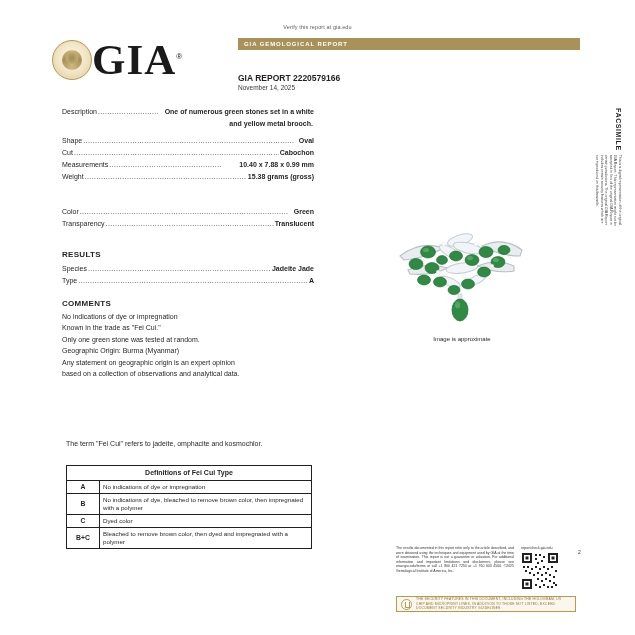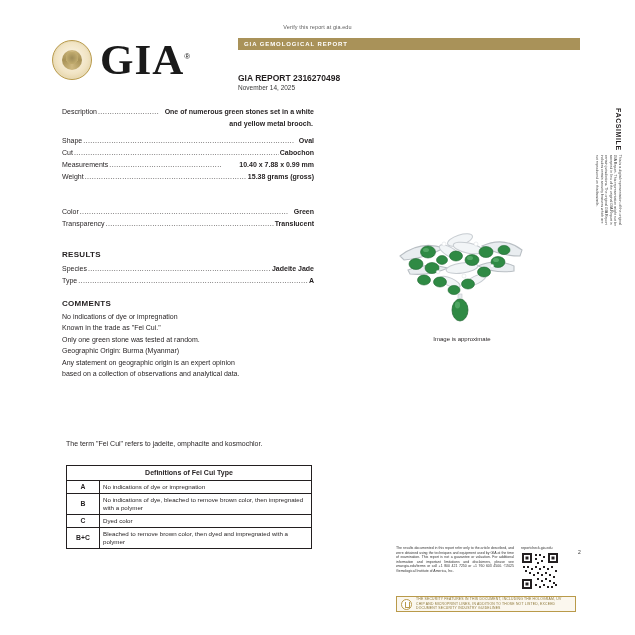--- a/index.html
+++ b/index.html
@@ -60,21 +60,20 @@
     background:
       radial-gradient(circle at 50% 40%, #8e7a3e 0%, #b9a15c 40%, transparent 41%),
       conic-gradient(from 0deg, #c8b071, #9b8341, #c8b071, #9b8341, #c8b071);
     opacity: .85;
   }
   .logo-text {
     font-family: "Liberation Serif", serif;
     font-size: 43px;
     font-weight: bold;
     letter-spacing: 1px;
-    margin-left: 8px;
     color: #1a1a1a;
     line-height: 1;
   }
   .logo-reg {
     font-size: 8px;
     vertical-align: super;
     font-weight: normal;
     font-family: "Liberation Sans", sans-serif;
   }
 
@@ -358,21 +357,21 @@
 <div class="page">
 
   <div class="verify-line">Verify this report at gia.edu</div>
 
   <div class="logo-wrap">
     <div class="logo-seal"></div>
     <div class="logo-text"><span>GIA</span><span class="logo-reg">®</span></div>
   </div>
 
   <div class="report-bar">GIA GEMOLOGICAL REPORT</div>
-  <div class="report-number">GIA REPORT 2316270498</div>
+  <div class="report-number">GIA REPORT 2220579166</div>
   <div class="report-date">November 14, 2025</div>
 
   <div class="fields">
     <div class="f-row">
       <span class="f-label">Description</span>
       <span class="f-dots">..........................</span>
       <span class="f-val">One of numerous green stones set in a white</span>
     </div>
     <div class="f-cont">and yellow metal brooch.</div>
     <div style="height:6px"></div>

